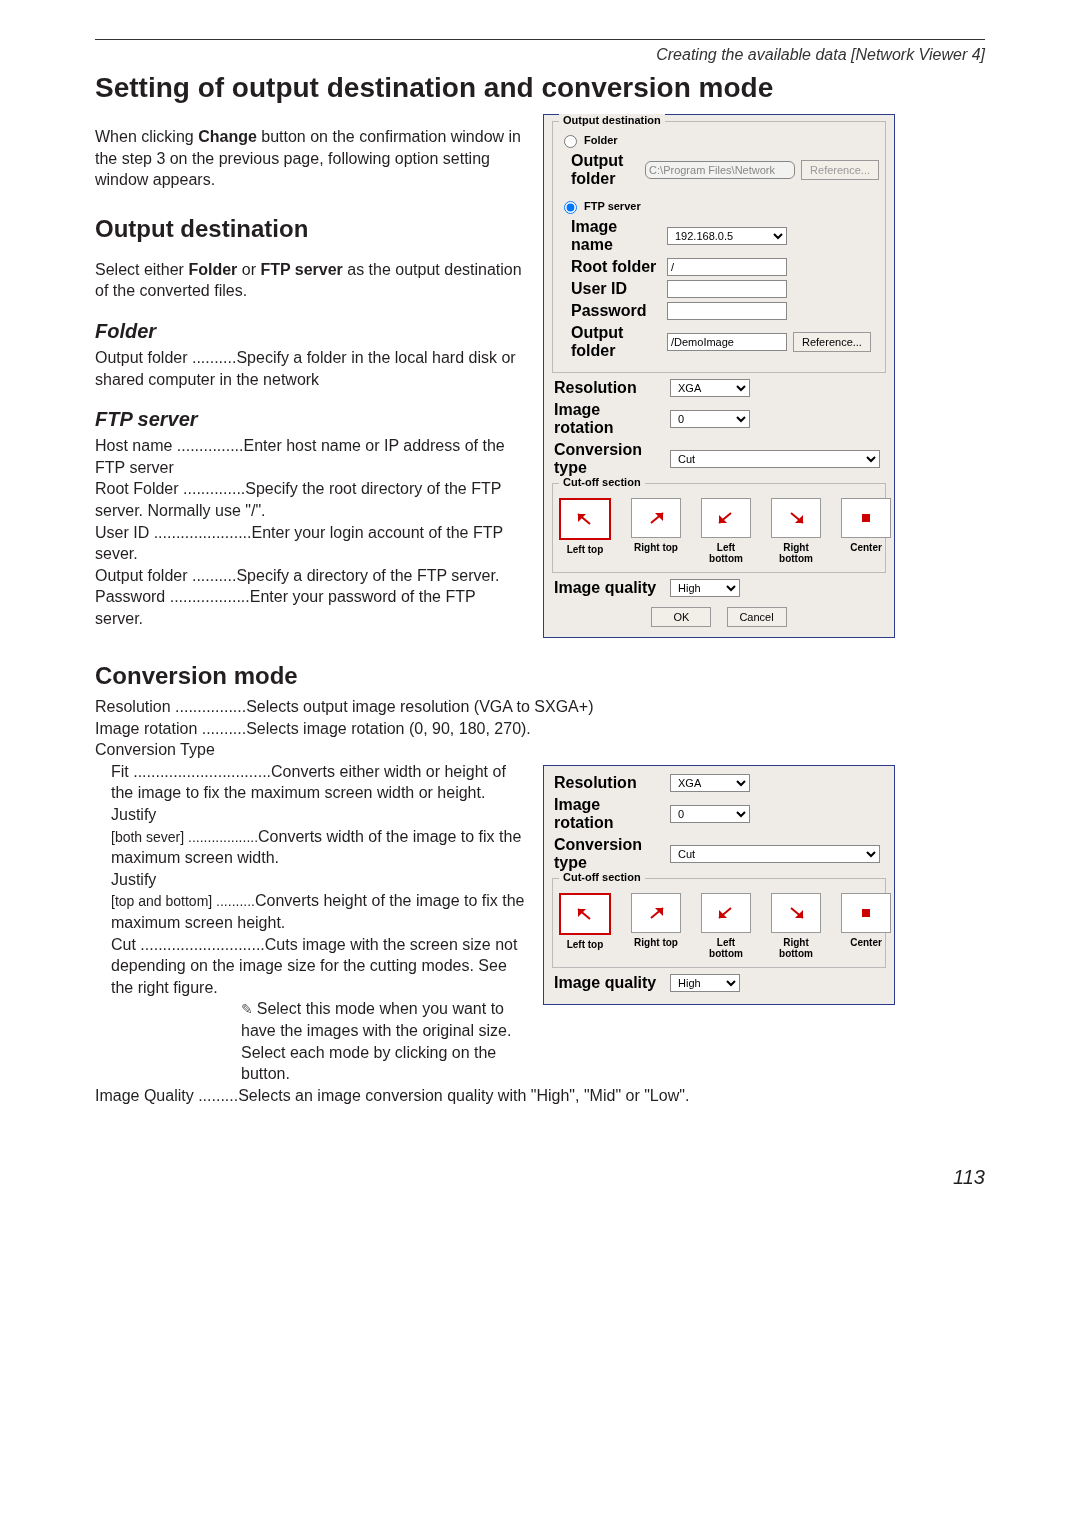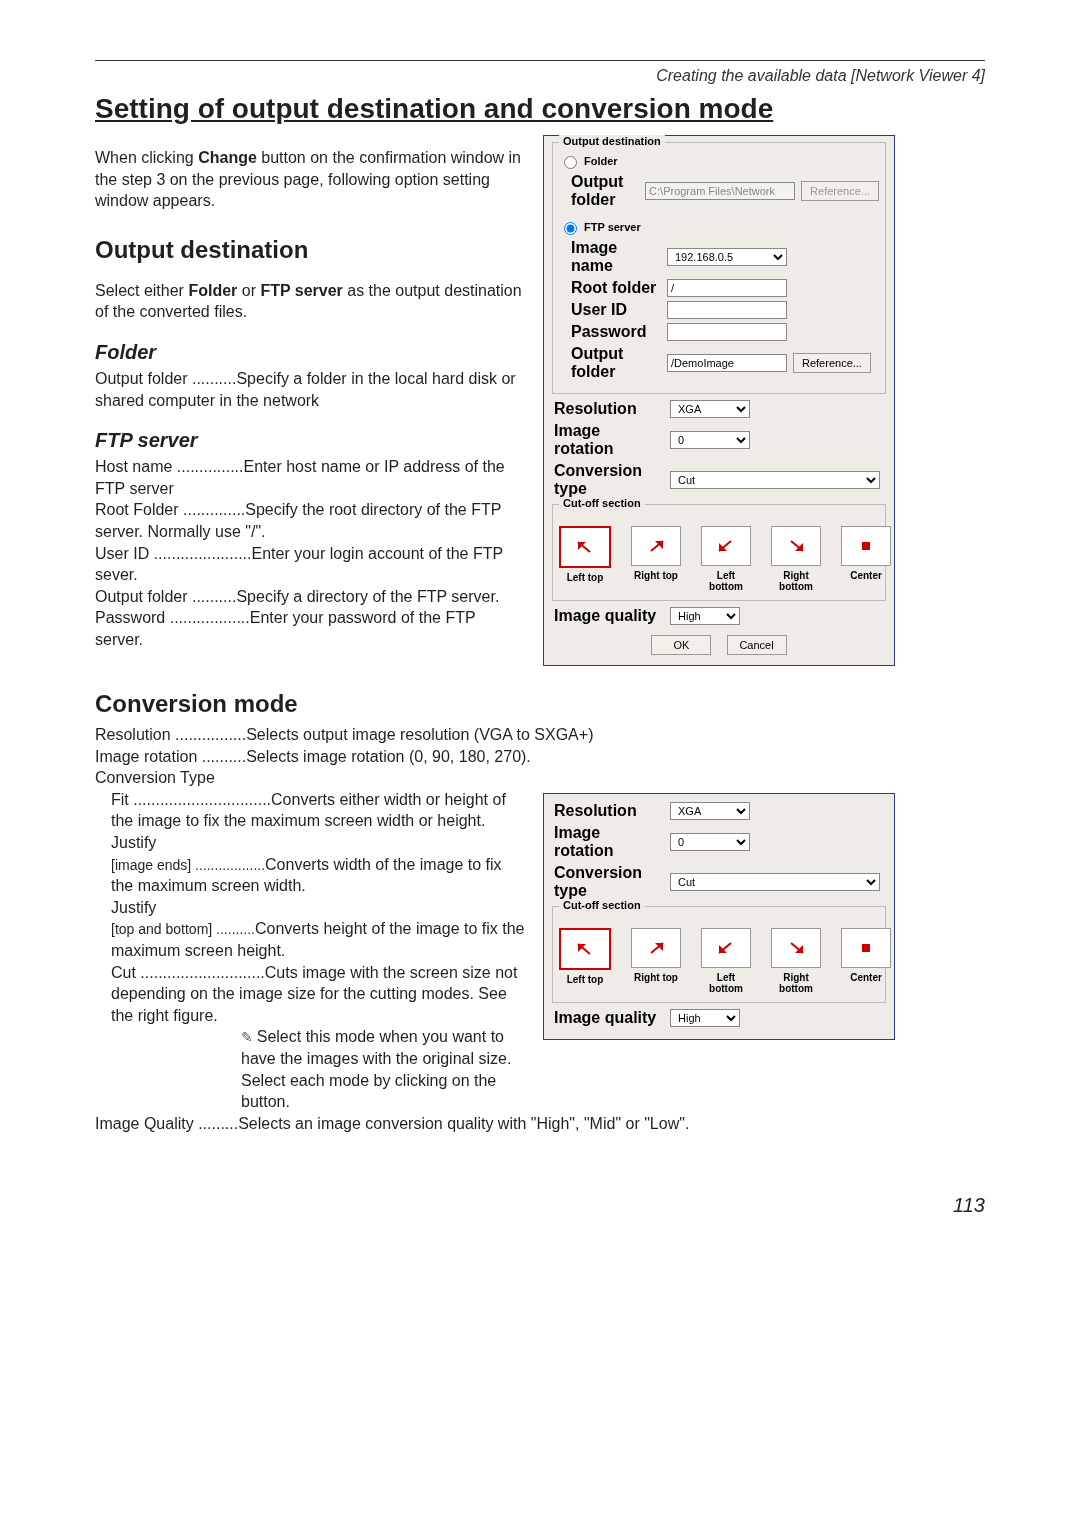--- a/index.html
+++ b/index.html
@@ -4,39 +4,38 @@
 <style>
   body {
     font-family: "Segoe UI", Arial, sans-serif;
     margin: 0;
     padding: 0;
     background: #fff;
     color: #231f20;
     width: 1080px;
   }
   .page {
-    padding: 60px 95px 40px 95px;
+    padding: 39px 95px 40px 95px;
     position: relative;
   }
   .top-rule {
     border-top: 1px solid #333;
     margin-bottom: 6px;
   }
   .breadcrumb {
     text-align: right;
     font-style: italic;
     font-size: 16px;
     color: #333;
     margin-bottom: 8px;
   }
   .h1 {
     font-size: 28px;
     font-weight: bold;
     margin: 6px 0 6px 0;
-    text-decoration: underline;
   }
   .h2 {
     font-size: 24px;
     font-weight: bold;
     margin: 24px 0 6px 0;
   }
   .h3 {
     font-size: 20px;
     font-weight: bold;
     font-style: italic;
@@ -126,21 +125,21 @@
   .dialog .radio {
     display: inline-flex;
     align-items: center;
     gap: 4px;
     font-weight: bold;
   }
   .dialog .cutoff {
     display: flex;
     justify-content: space-between;
     gap: 20px;
-    margin-top: 15px;
+    margin-top: 8px;
   }
   .cut-cell { text-align: center; flex:1; }
   .cut-box {
     width: 48px;
     height: 38px;
     border: 1px solid #999;
     background: #fff;
     margin: 0 auto 4px auto;
     position: relative;
   }
@@ -214,21 +213,21 @@
         <div class="grp">
           <div class="grp-legend">Output destination</div>
           <div class="row">
             <label class="radio">
               <input type="radio" style=""> 
                 <span>Folder</span>
             </label>
           </div>
           <div class="row">
             <div class="lbl" style="padding-left:12px;">Output folder</div>
-            <input type="text" disabled="" style="width: 164px;" value="C:\Program Files\Network">
+            <input type="text" disabled="" style="width: 164px; border-radius: 6px;" value="C:\Program Files\Network">
             <button class="btn" disabled="">Reference...</button>
           </div>
           <div class="row" style="margin-top:10px;">
             <label class="radio">
               <input type="radio" checked="" style=""> 
                 <span>FTP server</span>
             </label>
           </div>
           <div class="row">
               <div class="lbl" style="padding-left:12px;">Image name</div>
@@ -348,21 +347,21 @@
   </div>
   <div class="def-row">Conversion Type</div>
 
   <div class="two-col">
     <div class="col-left">
       <div class="def-row" style="padding-left:16px;">
         <span class="def-label">Fit ...............................</span><span class="def-desc">Converts either width or height of the image  to fix the maximum screen width or height.</span>
       </div>
       <div class="def-row" style="padding-left:16px;">Justify</div>
       <div class="def-row" style="padding-left:16px;">
-        <span class="def-label" style="font-size:14px;">[image ends] ..................</span><span class="def-desc">Converts width of the image to fix the maximum screen width.</span>
+        <span class="def-label" style="font-size:14px;">[both sever] ..................</span><span class="def-desc">Converts width of the image to fix the maximum screen width.</span>
       </div>
       <div class="def-row" style="padding-left:16px;">Justify</div>
       <div class="def-row" style="padding-left:16px;">
         <span class="def-label" style="font-size:14px;">[top and bottom] ..........</span><span class="def-desc">Converts height of the image to fix the maximum screen height.</span>
       </div>
       <div class="def-row" style="padding-left:16px;">
         <span class="def-label">Cut ............................</span><span class="def-desc">Cuts image with the screen size not depending on the image size for the cutting modes. See the right figure.</span>
       </div>
       <div class="def-row indent note-icon" style="padding-left:16px;">Select this mode when you want to have the images with the original size. Select each mode by clicking on the button.</div>
     </div>

